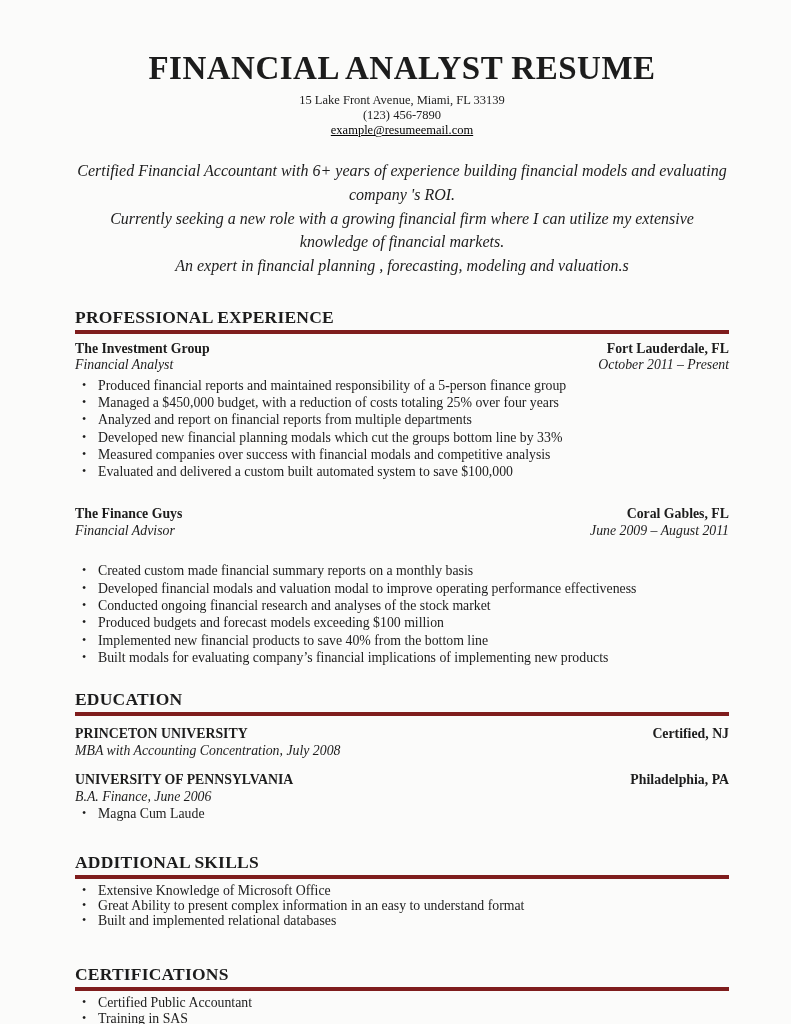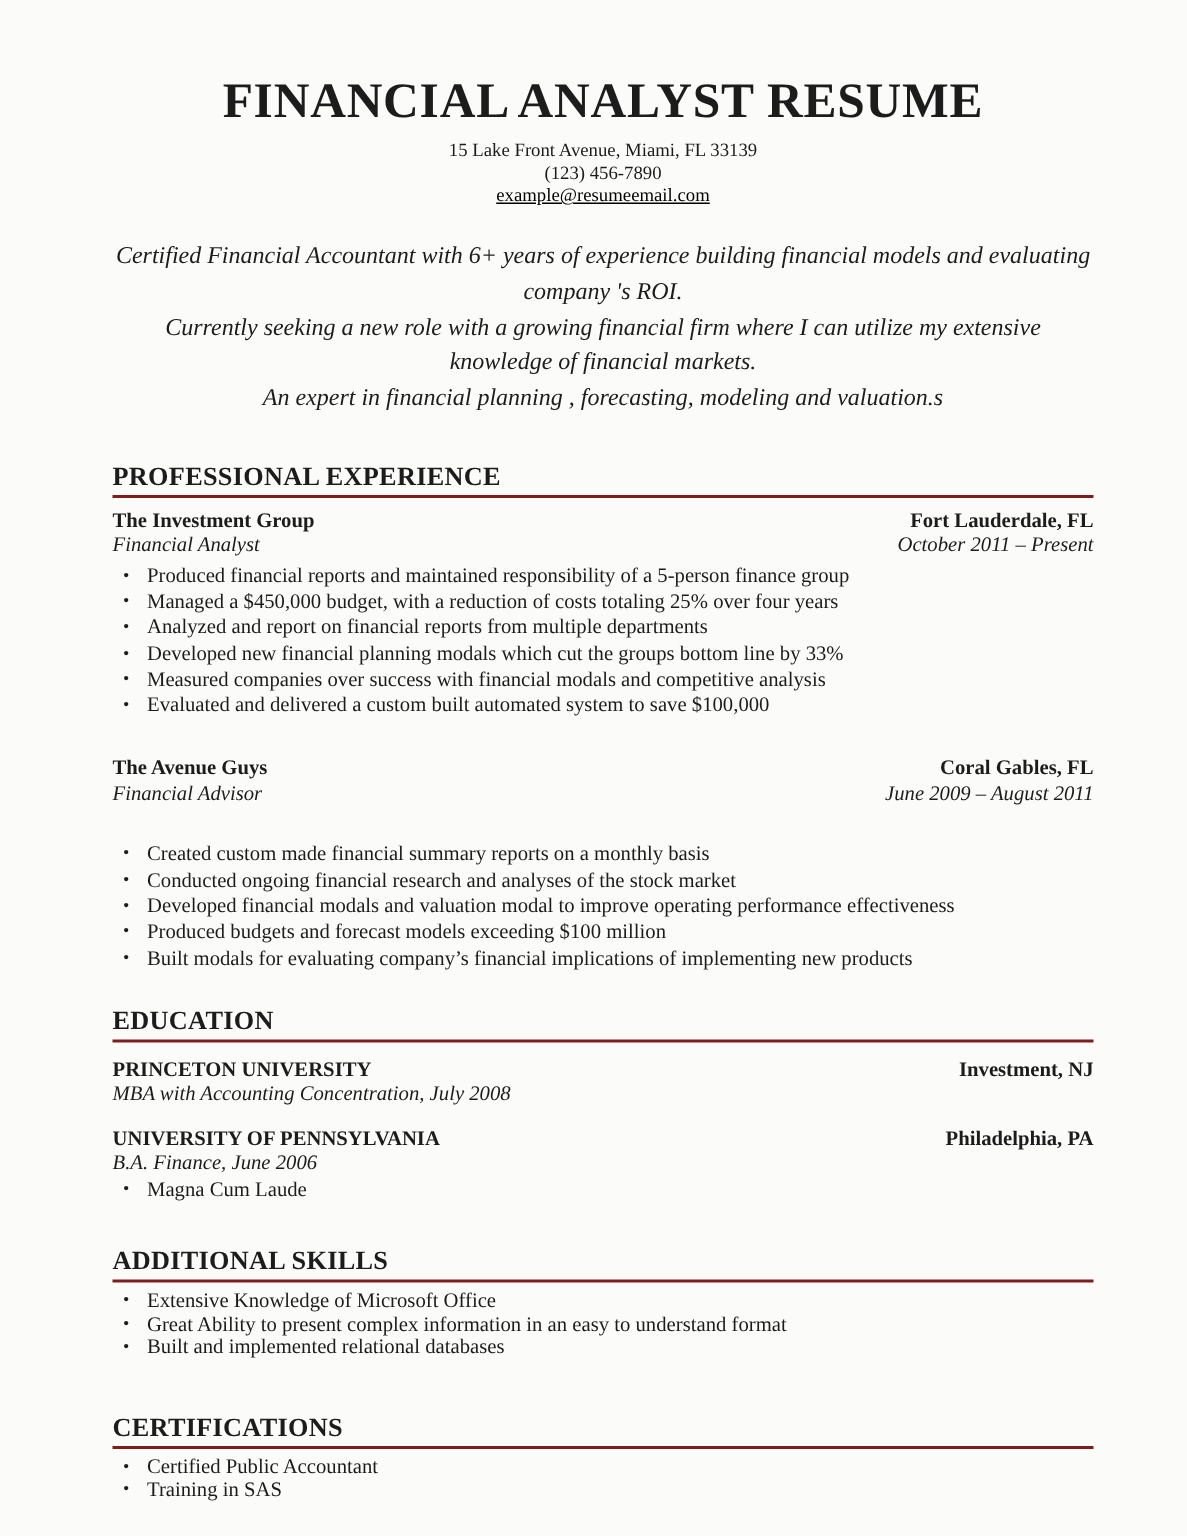--- a/index.html
+++ b/index.html
@@ -41,21 +41,21 @@
     font-style: italic;
     font-size: 16px;
     line-height: 1.48;
   }
   
   .section { margin-top: 0; }
   .section-heading {
     font-size: 17.5px;
     font-weight: bold;
     letter-spacing: 0.2px;
-    border-bottom: 2px solid #7f1d1d;
+    border-bottom: 4px solid #7f1d1d;
     padding-bottom: 2px;
     margin: 0;
   }
   .sec-experience { margin-top: 29px; }
   .sec-education  { margin-top: 23px; }
   .sec-skills     { margin-top: 30px; }
   .sec-certs      { margin-top: 36px; }
 
   .row {
     display: flex;
@@ -137,44 +137,45 @@
         <li>Managed a $450,000 budget, with a reduction of costs totaling 25% over four years</li>
         <li>Analyzed and report on financial reports from multiple departments</li>
         <li>Developed new financial planning modals which cut the groups bottom line by 33%</li>
         <li>Measured companies over success with financial modals and competitive analysis</li>
         <li>Evaluated and delivered a custom built automated system to save $100,000</li>
       </ul>
     </div>
 
     <div class="job job-2">
       <div class="row bold-row">
-        <span>The Avenue Guys</span>
+        <span>The Finance Guys</span>
         <span>Coral Gables, FL</span>
       </div>
       <div class="row italic-row role-row">
         <span>Financial Advisor</span>
         <span>June 2009 – August 2011</span>
       </div>
       <ul class="bullets gap-top">
         <li>Created custom made financial summary reports on a monthly basis</li>
+        <li>Developed financial modals and valuation modal to improve operating performance effectiveness</li>
         <li>Conducted ongoing financial research and analyses of the stock market</li>
-        <li>Developed financial modals and valuation modal to improve operating performance effectiveness</li>
         <li>Produced budgets and forecast models exceeding $100 million</li>
+        <li>Implemented new financial products to save 40% from the bottom line</li>
         <li>Built modals for evaluating company’s financial implications of implementing new products</li>
       </ul>
     </div>
   </div>
 
   <div class="section sec-education">
     <h2 class="section-heading">EDUCATION</h2>
 
     <div class="school">
       <div class="row bold-row">
         <span>PRINCETON UNIVERSITY</span>
-        <span>Investment, NJ</span>
+        <span>Certified, NJ</span>
       </div>
       <div class="degree-line">MBA with Accounting Concentration, July 2008</div>
     </div>
 
     <div class="school">
       <div class="row bold-row">
         <span>UNIVERSITY OF PENNSYLVANIA</span>
         <span>Philadelphia, PA</span>
       </div>
       <div class="degree-line">B.A. Finance, June 2006</div>

